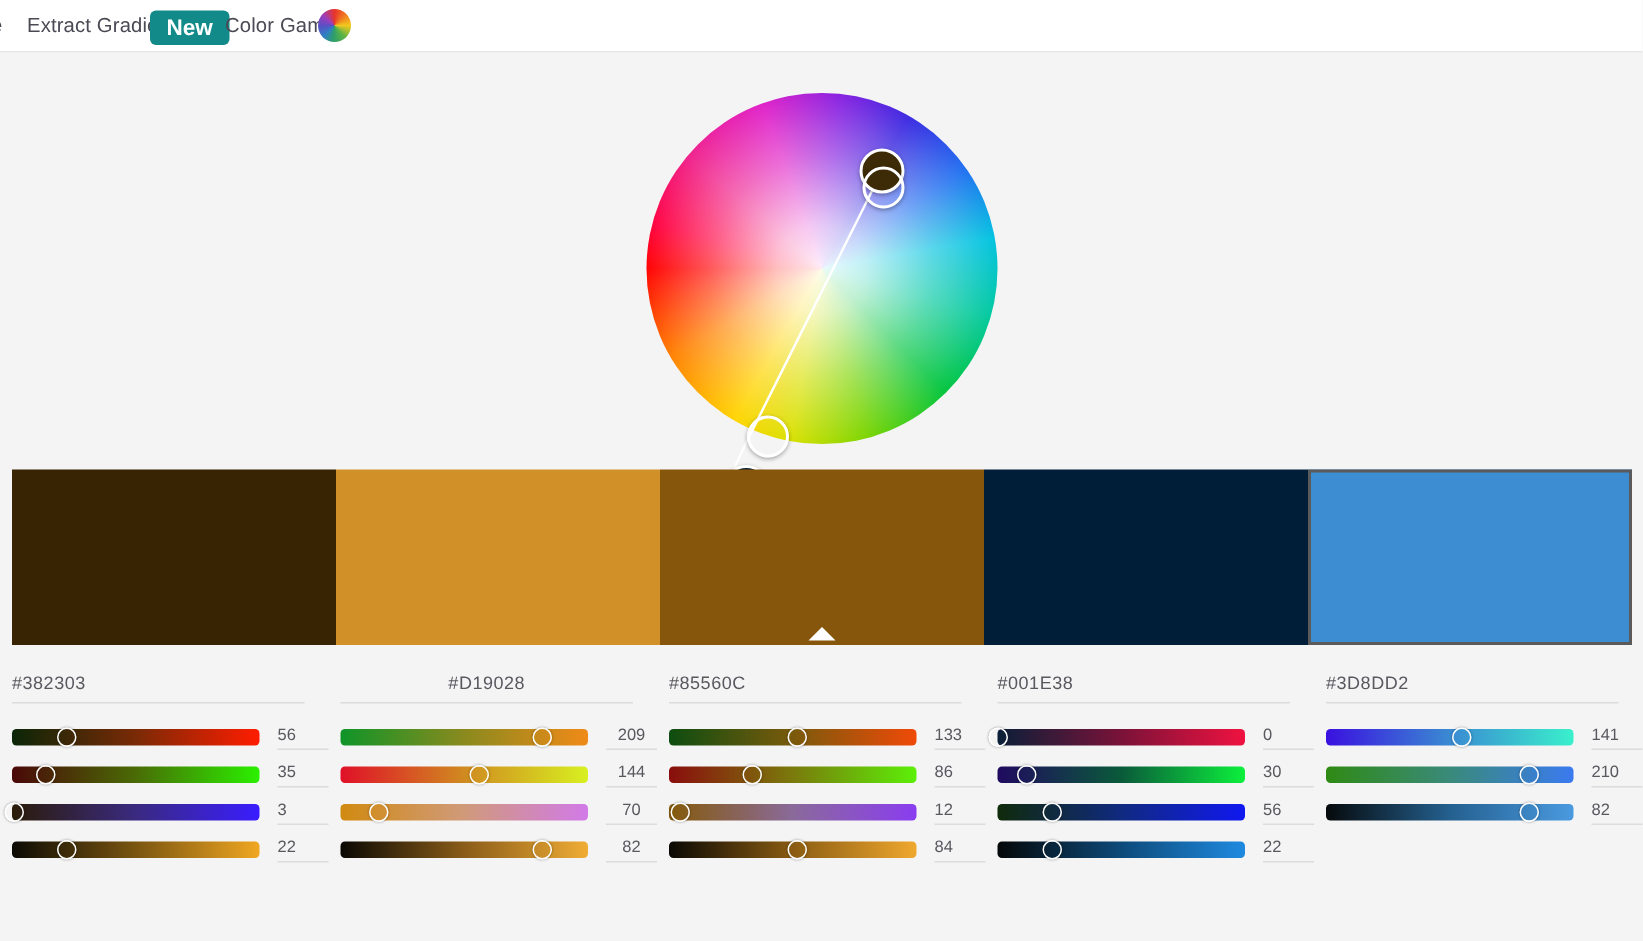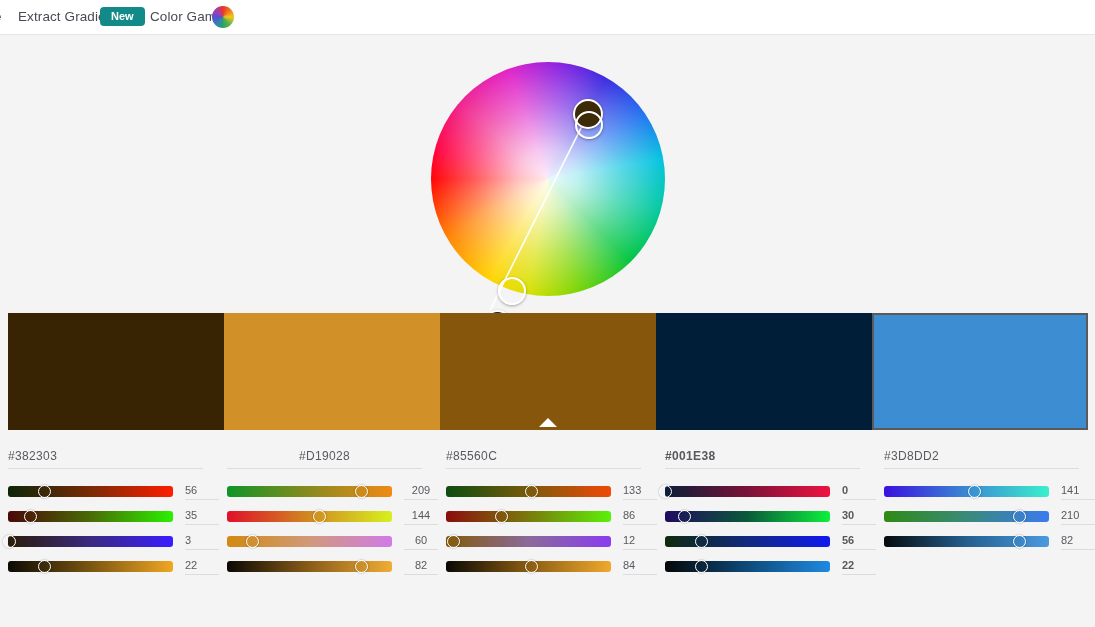--- a/index.html
+++ b/index.html
@@ -19,21 +19,21 @@
   }
   .nav-item {
     font-size: 13.5px; color: #4a4a55; white-space: nowrap;
     letter-spacing: .1px;
   }
   #nav-truncated { position: absolute; left: -6px; top: 9px; }
   #nav-extract   { position: absolute; left: 18px;  top: 9px; }
   #badge-new {
     position: absolute; left: 100px; top: 7px;
     background: #138a8a; color: #ffffff;
-    font-size: 11px; font-weight: bold;
+    font-size: 15px; font-weight: bold;
     padding: 4px 11px 4px 11px; border-radius: 4px;
     line-height: 1;
   }
   #nav-colorgame { position: absolute; left: 150px; top: 9px; }
   #icon-colorwheel {
     position: absolute; left: 212px; top: 6px;
     width: 22px; height: 22px; border-radius: 50%;
   }
 
   
@@ -220,21 +220,21 @@
         <div class="slider-row">
           <div class="track" style="width: 165px; background: linear-gradient(to right, rgb(224, 16, 40) 0%, rgb(208, 138, 32) 50%, rgb(216, 240, 32) 100%);">
             <div class="thumb" style="left: 56.3%;"></div>
           </div>
           <span class="sval">144</span>
         </div>
         <div class="slider-row">
           <div class="track" style="width: 165px; background: linear-gradient(to right, rgb(209, 138, 16) 0%, rgb(208, 154, 122) 50%, rgb(209, 122, 232) 100%);">
             <div class="thumb" style="left: 15.6%;"></div>
           </div>
-          <span class="sval">60</span>
+          <span class="sval">70</span>
         </div>
         <div class="slider-row">
           <div class="track" style="width: 165px; background: linear-gradient(to right, rgb(10, 8, 4) 0%, rgb(138, 92, 24) 50%, rgb(240, 173, 53) 100%);">
             <div class="thumb" style="left: 81.6%;"></div>
           </div>
           <span class="sval">82</span>
         </div>
       </div>
     </div>
     <div class="col" style="flex: 1 1 0px;">
@@ -259,21 +259,21 @@
           <span class="sval">12</span>
         </div>
         <div class="slider-row">
           <div class="track" style="width: 165px; background: linear-gradient(to right, rgb(10, 8, 4) 0%, rgb(138, 92, 18) 50%, rgb(240, 168, 46) 100%);">
             <div class="thumb" style="left: 51.9%;"></div>
           </div>
           <span class="sval">84</span>
         </div>
       </div>
     </div>
-    <div class="col" style="flex: 1 1 0px; font-weight: bold;">
+    <div class="col" style="flex: 1 1 0px;">
       <div class="hex-row"><span class="hex-val">#001E38</span></div>
       <div class="slider-list">
         <div class="slider-row">
           <div class="track" style="width: 165px; background: linear-gradient(to right, rgb(10, 31, 56) 0%, rgb(122, 18, 56) 50%, rgb(240, 18, 64) 100%);">
             <div class="thumb" style="left: 0%;"></div>
           </div>
           <span class="sval">0</span>
         </div>
         <div class="slider-row">
           <div class="track" style="width: 165px; background: linear-gradient(to right, rgb(32, 10, 96) 0%, rgb(10, 90, 58) 50%, rgb(12, 240, 60) 100%);">

